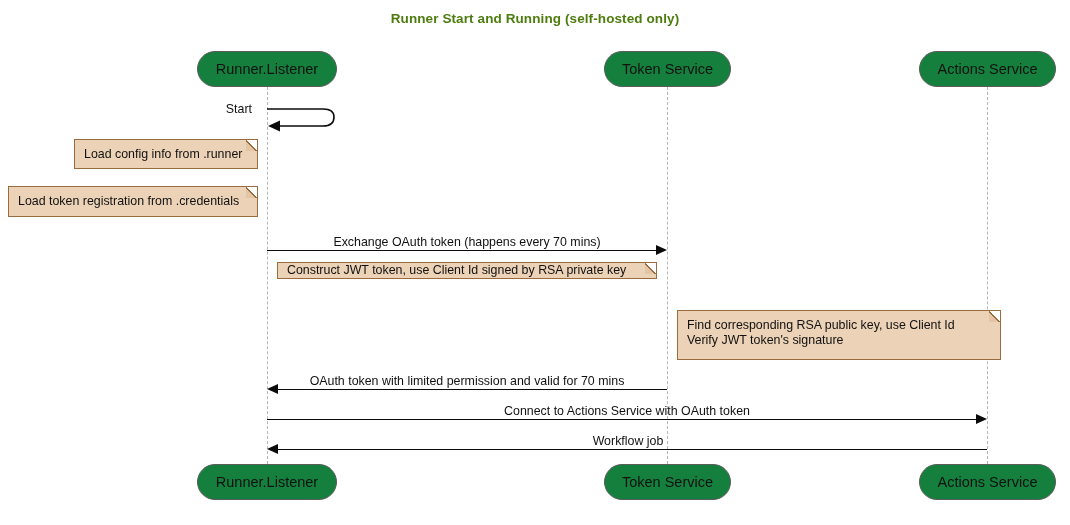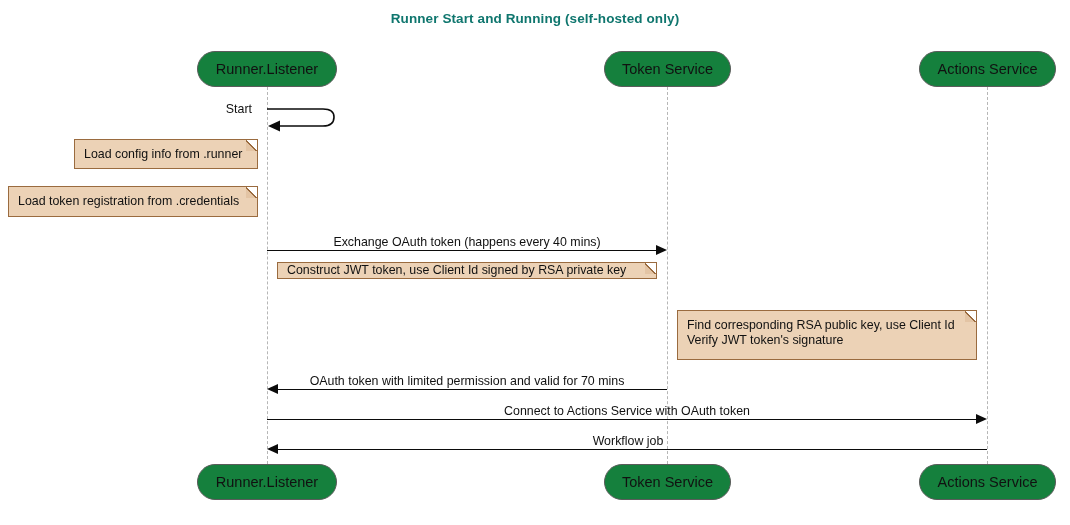--- a/index.html
+++ b/index.html
@@ -23,21 +23,21 @@
 
   
   .diagram-title {
     position: absolute;
     left: 0;
     top: 11px;
     width: 1070px;
     text-align: center;
     font-size: 13.5px;
     font-weight: bold;
-    color: #0f766e;
+    color: #4d7c0f;
     letter-spacing: 0.1px;
   }
 
   
   .lifeline {
     position: absolute;
     width: 0;
     border-left: 1.5px dashed #b6b6b6;
   }
 
@@ -156,30 +156,30 @@
   <div class="note" style="left:8px; top:186px; width:250px; height:31px;">
     <span class="note-text">Load token registration from .credentials</span>
     <span class="note-fold"></span>
   </div>
 
   <div class="note" style="left:74px; top:139px; width:184px; height:30px;">
     <span class="note-text">Load config info from .runner</span>
     <span class="note-fold"></span>
   </div>
 
-  <div class="msg-label" style="left:267px; top:235px; width:400px;">Exchange OAuth token (happens every 40 mins)</div>
+  <div class="msg-label" style="left:267px; top:235px; width:400px;">Exchange OAuth token (happens every 70 mins)</div>
   <div class="msg-line" style="left:267px; top:250px; width:390px;"></div>
   <div class="arrowhead arrow-right" style="left:656px; top:244.5px;"></div>
 
   <div class="note" style="left:277px; top:262px; width:380px; height:17px;">
     <span class="note-text">Construct JWT token, use Client Id signed by RSA private key</span>
     <span class="note-fold"></span>
   </div>
 
-  <div class="note" style="left:677px; top:310px; width:300px; height:50px; align-items:flex-start; padding-top:7px;">
+  <div class="note" style="left:677px; top:310px; width:324px; height:50px; align-items:flex-start; padding-top:7px;">
     <span class="note-text">Find corresponding RSA public key, use Client Id
 Verify JWT token's signature</span>
     <span class="note-fold"></span>
   </div>
 
   <div class="msg-label" style="left:267px; top:374px; width:400px;">OAuth token with limited permission and valid for 70 mins</div>
   <div class="msg-line" style="left:278px; top:389px; width:389px;"></div>
   <div class="arrowhead arrow-left" style="left:267px; top:383.5px;"></div>
 
   <div class="msg-label" style="left:267px; top:404px; width:720px;">Connect to Actions Service with OAuth token</div>

